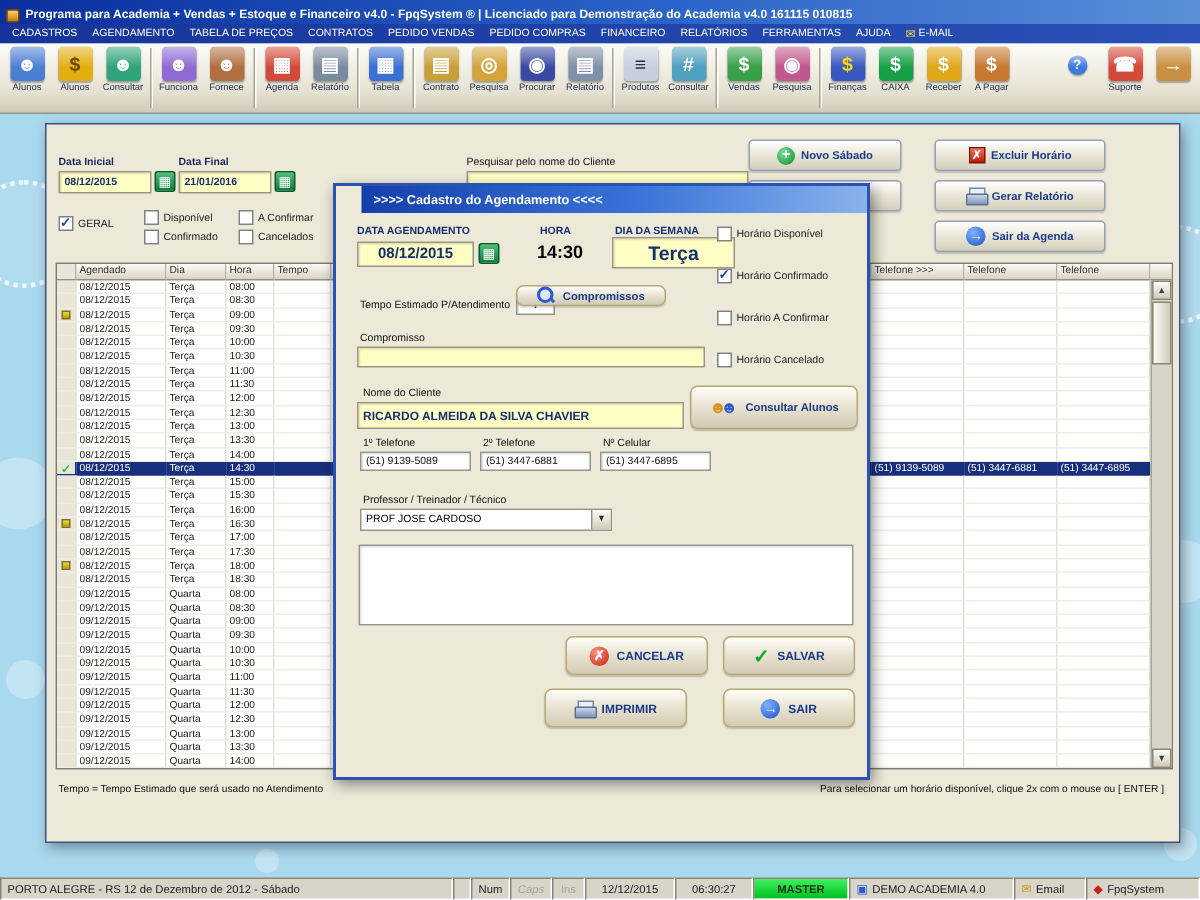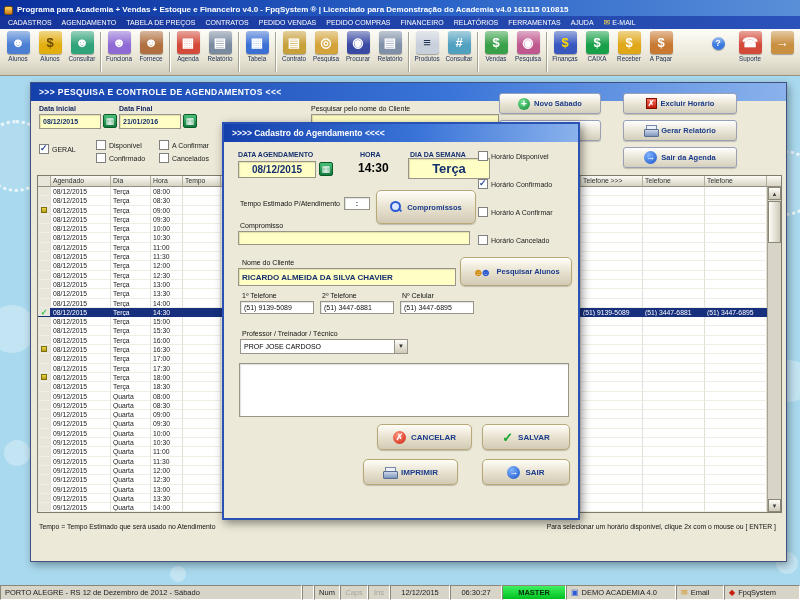--- a/index.html
+++ b/index.html
@@ -116,33 +116,33 @@
   
   .b-novo   { left:468px; top:10px; width:102px; height:21px; }
   .b-excl   { left:592px; top:10px; width:114px; height:21px; }
   .b-hidden { left:468px; top:37px; width:102px; height:21px; }
   .b-gerar  { left:592px; top:37px; width:114px; height:21px; }
   .b-saira  { left:592px; top:64px; width:114px; height:21px; }
 
   
   .dialog { position:absolute; left:222px; top:122px; width:358px; height:398px; background:#ece9d8;
     border:2px solid #2a52b4; box-shadow:2px 3px 9px rgba(0,0,0,.45); z-index:2; }
-  .dlg-title { position:absolute; left:0; top:0; right:0; height:18px;
+  .dlg-title { position:absolute; left:17px; top:0; right:0; height:18px;
     background:linear-gradient(90deg,#1440ac,#3a74d8 55%,#8ab2ec); color:#fff; font-size:8.5px; font-weight:bold;
     line-height:18px; padding-left:8px; }
   .dlab { position:absolute; font-size:7px; font-weight:bold; color:#15306e; white-space:nowrap; }
   .l-data { left:14px; top:27px; } .l-hora { left:136px; top:27px; } .l-dia { left:186px; top:27px; }
   .f-data { left:14px; top:37px; width:78px; height:17px; font-size:10px; justify-content:center; }
   .d-cal  { left:95px; top:38px; }
   .hora-val { position:absolute; left:134px; top:37px; font-size:12px; font-weight:bold; color:#000; }
   .f-dia  { left:184px; top:34px; width:82px; height:21px; font-size:13px; justify-content:center; }
   .hcheck { position:absolute; left:254px; display:flex; align-items:center; gap:3px; font-size:7px; color:#202020; white-space:nowrap; }
   .l-tempo { left:16px; top:76px; font-weight:normal; color:#101010; }
   .f-tempo { left:120px; top:73px; width:26px; height:13px; justify-content:center; font-weight:bold; }
-  .b-comp { left:152px; top:66px; width:100px; height:34px; }
+  .b-comp { left:120px; top:66px; width:100px; height:14px; }
   .l-comp { left:16px; top:98px; font-weight:normal; color:#101010; }
   .f-comp { left:14px; top:107px; width:232px; height:14px; }
   .l-nome { left:18px; top:135px; font-weight:normal; color:#101010; }
   .f-nome { left:14px; top:144px; width:218px; height:18px; font-size:8px; }
   .b-alunos { left:236px; top:133px; width:112px; height:29px; }
   .l-t1 { left:18px; top:168px; font-weight:normal; color:#101010; }
   .l-t2 { left:98px; top:168px; font-weight:normal; color:#101010; }
   .l-t3 { left:178px; top:168px; font-weight:normal; color:#101010; }
   .f-t1 { left:16px; top:177px; width:74px; height:13px; }
   .f-t2 { left:96px; top:177px; width:74px; height:13px; }
@@ -326,23 +326,20 @@
           <div class="tb-lbl">Suporte</div>
         </div>
         <div class="tb-item">
           <div class="tb-ico" style="background-color: rgb(200, 144, 64); color: rgb(255, 255, 255);">→</div>
           <div class="tb-lbl"></div>
         </div>
       </div>
     </div>
 
   <div class="win">
-    <div class="win-title">
-      <span>&gt;&gt;&gt;   PESQUISA E CONTROLE DE AGENDAMENTOS   &lt;&lt;&lt;</span>
-    </div>
 
     <div class="wlab" style="left:8px;top:22px;">Data Inicial</div>
     <div class="field yellow boldtxt" style="left:8px;top:31px;width:62px;height:15px;">08/12/2015</div>
     <div class="cal-btn" style="left:72px;top:31px;"><span>▦</span></div>
 
     <div class="wlab" style="left:88px;top:22px;">Data Final</div>
     <div class="field yellow boldtxt" style="left:88px;top:31px;width:62px;height:15px;">21/01/2016</div>
     <div class="cal-btn" style="left:152px;top:31px;"><span>▦</span></div>
 
     <div class="wlab" style="left:280px;top:22px;font-weight:normal;color:#101010;">Pesquisar pelo nome do Cliente</div>
@@ -843,21 +840,21 @@
     <div class="dlab l-comp">Compromisso</div>
     <div class="field yellow f-comp"></div>
 
     <div class="dlab l-nome">Nome do Cliente</div>
     <div class="field yellow boldtxt f-nome">RICARDO ALMEIDA DA SILVA CHAVIER</div>
     <button class="rbtn b-alunos">
       <span class="ppl">
           <span class="p1">☻</span>
           <span class="p2">☻</span>
         </span>
-      <span>Pesquisar Alunos</span>
+      <span>Consultar Alunos</span>
     </button>
 
     <div class="dlab l-t1">1º Telefone</div>
     <div class="dlab l-t2">2º Telefone</div>
     <div class="dlab l-t3">Nº Celular</div>
     <div class="field f-t1">(51) 9139-5089</div>
     <div class="field f-t2">(51) 3447-6881</div>
     <div class="field f-t3">(51) 3447-6895</div>
 
     <div class="dlab l-prof">Professor / Treinador / Técnico</div>

